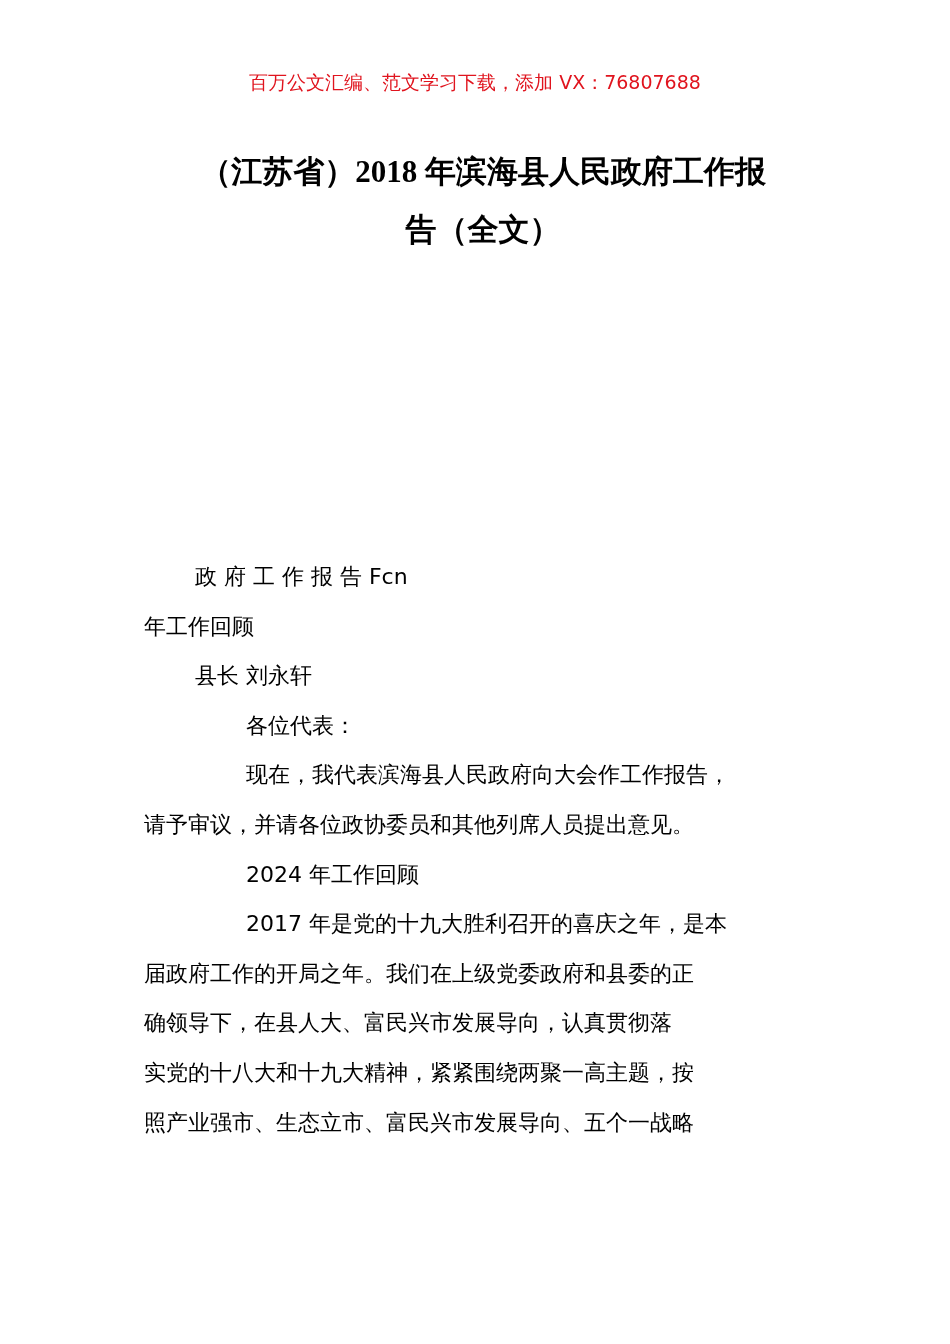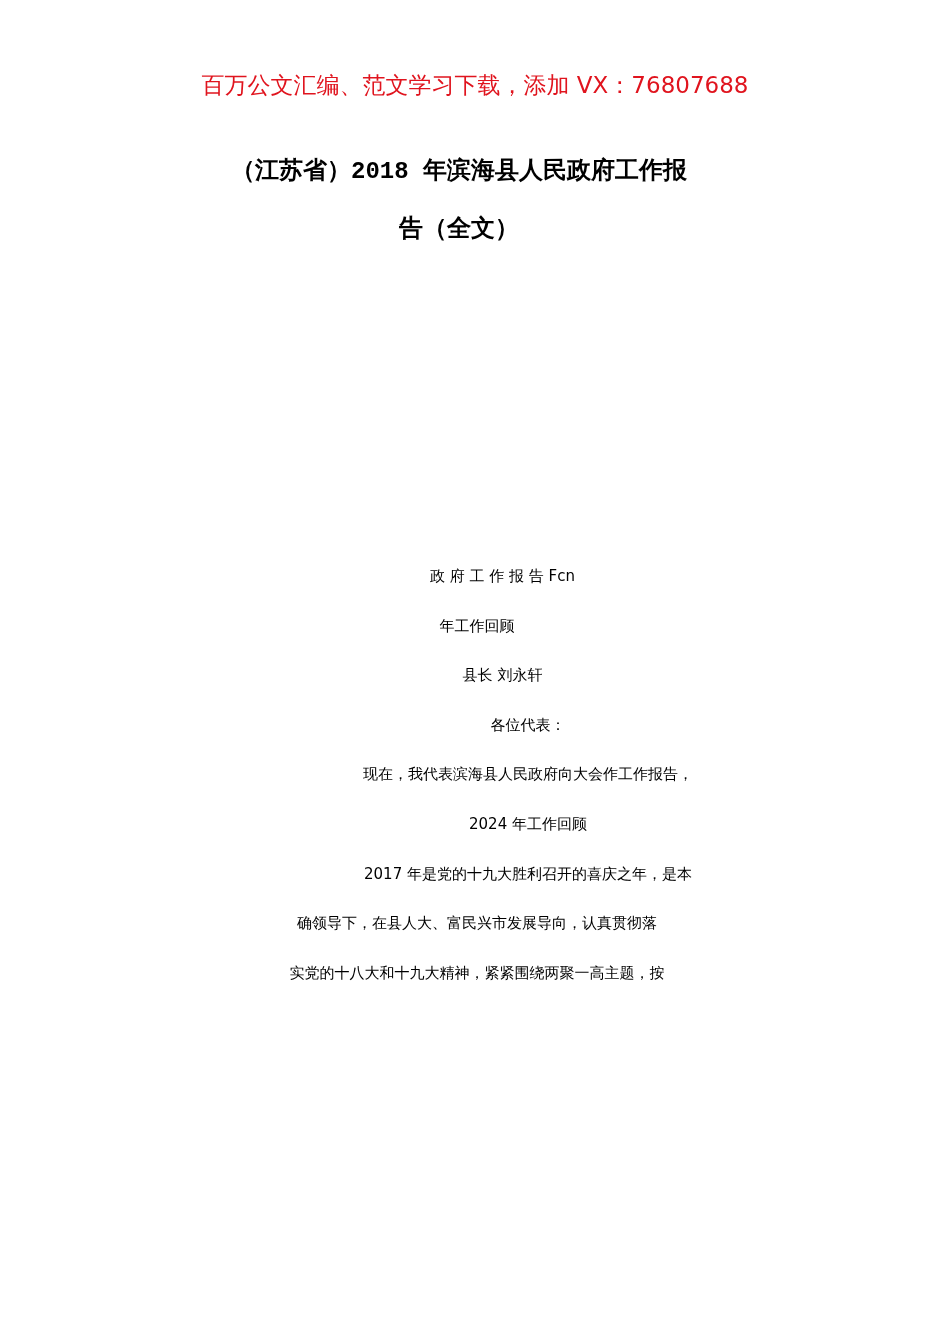--- a/index.html
+++ b/index.html
@@ -1,41 +1,44 @@
 <!DOCTYPE html>
 <html><head>
   <meta charset="utf-8">
   <style>
     html, body { margin: 0; padding: 0; background: #ffffff; }
     body { width: 950px; height: 1344px; position: relative; overflow: hidden;
            font-family: "DejaVu Sans", "Liberation Sans", sans-serif; color: #000; }
     .header-note { position: absolute; top: 70px; left: 0; width: 950px; text-align: center;
-                   color: #e0141e; font-size: 23px; letter-spacing: 0px; }
-    .title { position: absolute; left: 114px; width: 690px; text-align: center;
-             font-weight: bold; font-size: 24px; line-height: 58px; top: 143px;
-             font-family: Liberation Mono, monospace; }
+                   color: #e0141e; font-size: 19px; letter-spacing: 0px; }
+    .title { position: absolute; left: 138px; width: 690px; text-align: center;
+             font-weight: bold; font-size: 31px; line-height: 58px; top: 143px;
+             font-family: Liberation Serif, serif; }
     .title span { display: block; }
-    .body-text { position: absolute; left: 132px; top: 552px; width: 690px; font-size: 15px; text-align: center; }
+    .body-text { position: absolute; left: 144px; top: 552px; width: 690px; font-size: 22px; }
     .line { height: 49.6px; line-height: 49.6px; white-space: nowrap; }
     .ind1 { padding-left: 51px; }
     .ind2 { padding-left: 102px; }
   </style>
 </head>
 <body>
 
 <div class="header-note">百万公文汇编、范文学习下载，添加 VX：76807688</div>
 
 <div class="title">
   <span>（江苏省）2018 年滨海县人民政府工作报</span>
   <span>告（全文）</span>
 </div>
 
 <div class="body-text">
   <div class="line ind1">政 府 工 作 报 告 Fcn</div>
   <div class="line">年工作回顾</div>
   <div class="line ind1">县长  刘永轩</div>
   <div class="line ind2">各位代表：</div>
   <div class="line ind2">现在，我代表滨海县人民政府向大会作工作报告，</div>
+  <div class="line">请予审议，并请各位政协委员和其他列席人员提出意见。</div>
   <div class="line ind2">2024 年工作回顾</div>
   <div class="line ind2">2017 年是党的十九大胜利召开的喜庆之年，是本</div>
+  <div class="line">届政府工作的开局之年。我们在上级党委政府和县委的正</div>
   <div class="line">确领导下，在县人大、富民兴市发展导向，认真贯彻落</div>
   <div class="line">实党的十八大和十九大精神，紧紧围绕两聚一高主题，按</div>
+  <div class="line">照产业强市、生态立市、富民兴市发展导向、五个一战略</div>
 </div>
 
 </body></html>

